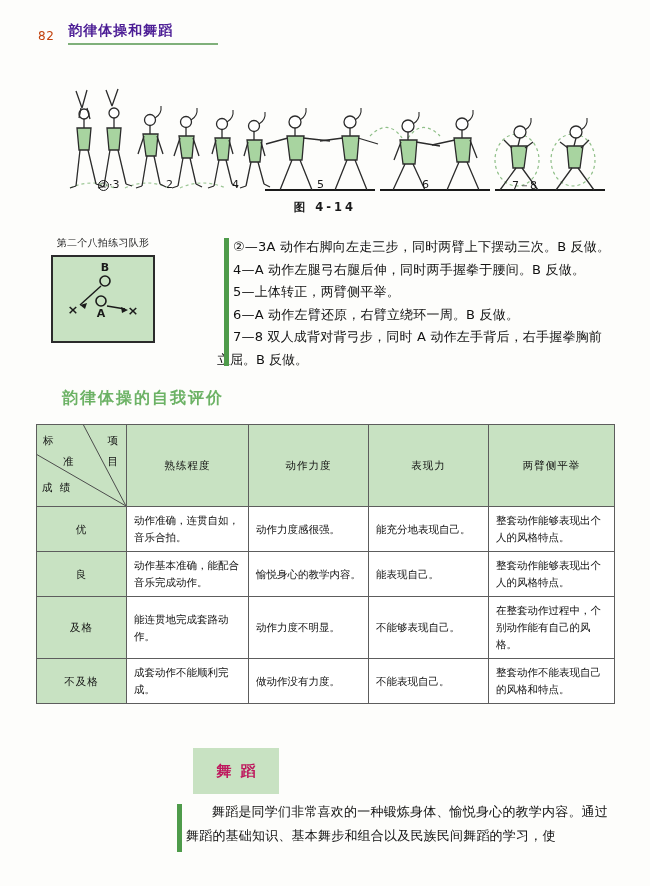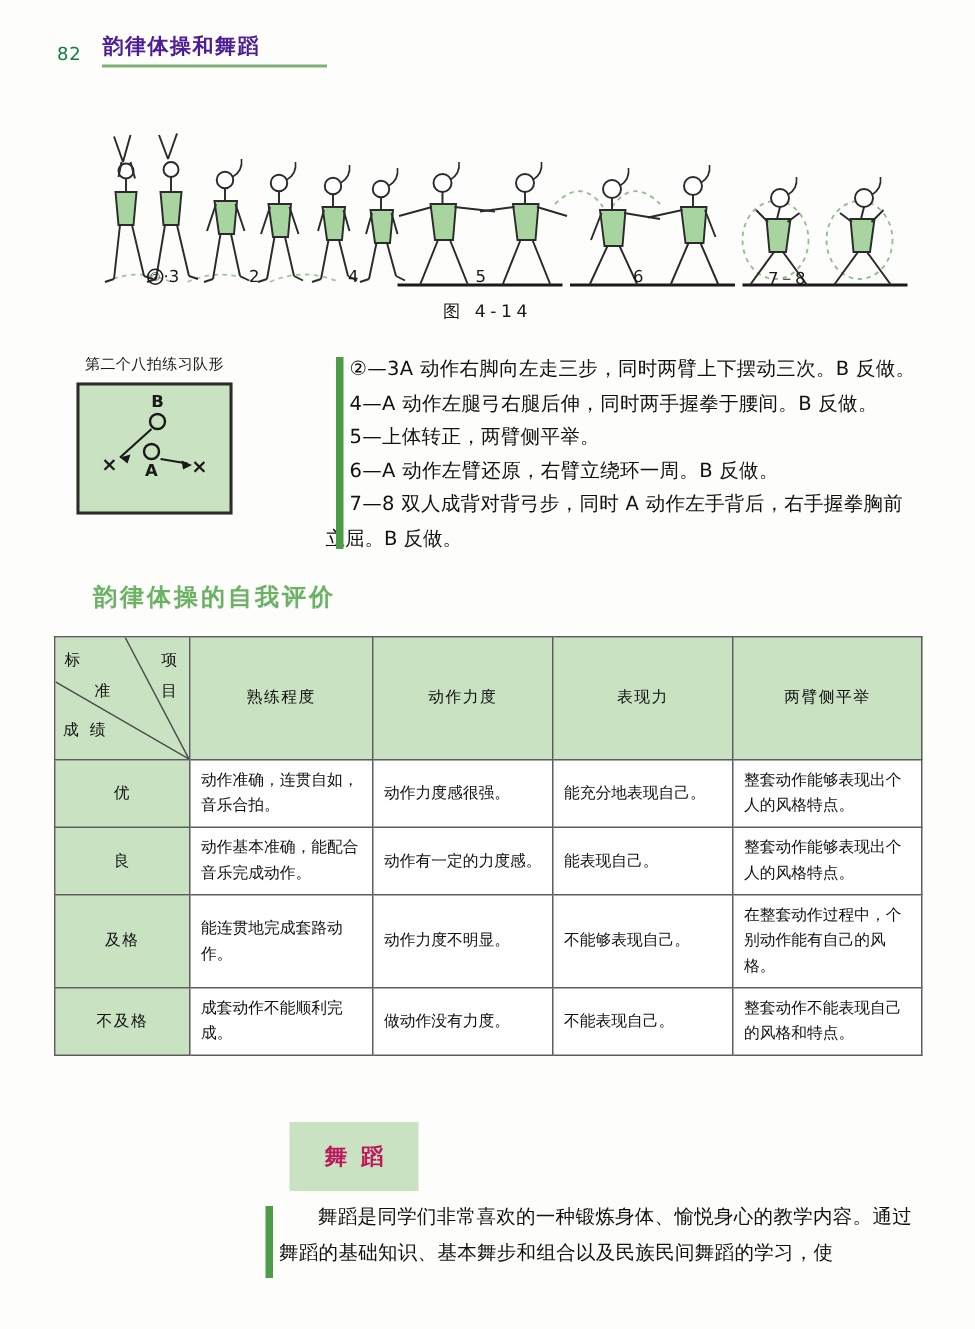--- a/index.html
+++ b/index.html
@@ -17,21 +17,21 @@
   
   .page-header {
     position: absolute;
     top: 22px; left: 38px;
     display: flex;
     align-items: flex-end;
     gap: 14px;
   }
   .page-number {
     font-size: 12px;
-    color: #15803d;
+    color: #c2410c;
     letter-spacing: .5px;
     padding-bottom: 2px;
   }
   .header-title-wrap {
     border-bottom: 2px solid #7fb07a;
     padding-bottom: 3px;
     min-width: 150px;
   }
   .header-title {
     font-size: 14px;
@@ -71,20 +71,21 @@
     font-size: 8px;
     vertical-align: middle;
   }
   .figure-caption {
     position: absolute;
     top: 200px; left: 0; width: 650px;
     text-align: center;
     font-size: 11.5px;
     letter-spacing: 3px;
     color: #1a1a1a;
+    font-weight: bold;
   }
 
   
   .left-col {
     position: absolute;
     top: 236px; left: 28px;
     width: 150px;
   }
   .formation-title {
     font-size: 10px;
@@ -444,21 +445,21 @@
     <tr>
       <td class="grade-cell">优</td>
       <td class="body-cell">动作准确，连贯自如，音乐合拍。</td>
       <td class="body-cell">动作力度感很强。</td>
       <td class="body-cell">能充分地表现自己。</td>
       <td class="body-cell">整套动作能够表现出个人的风格特点。</td>
     </tr>
     <tr>
       <td class="grade-cell">良</td>
       <td class="body-cell">动作基本准确，能配合音乐完成动作。</td>
-      <td class="body-cell">动作有一定的力度感。</td>
+      <td class="body-cell">愉悦身心的教学内容。</td>
       <td class="body-cell">能表现自己。</td>
       <td class="body-cell">整套动作能够表现出个人的风格特点。</td>
     </tr>
     <tr>
       <td class="grade-cell">及格</td>
       <td class="body-cell">能连贯地完成套路动作。</td>
       <td class="body-cell">动作力度不明显。</td>
       <td class="body-cell">不能够表现自己。</td>
       <td class="body-cell">在整套动作过程中，个别动作能有自己的风格。</td>
     </tr>

